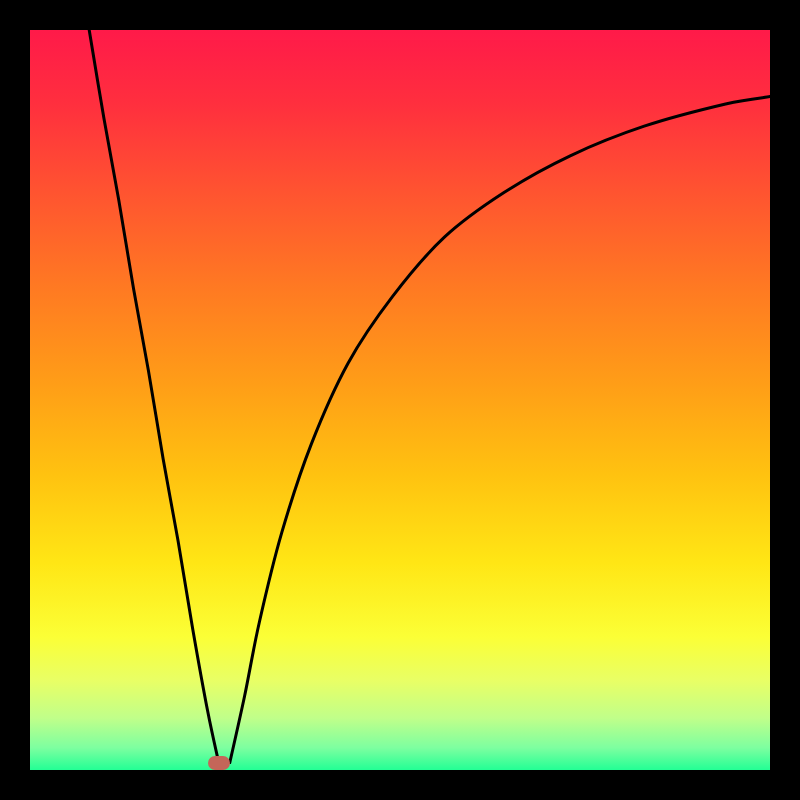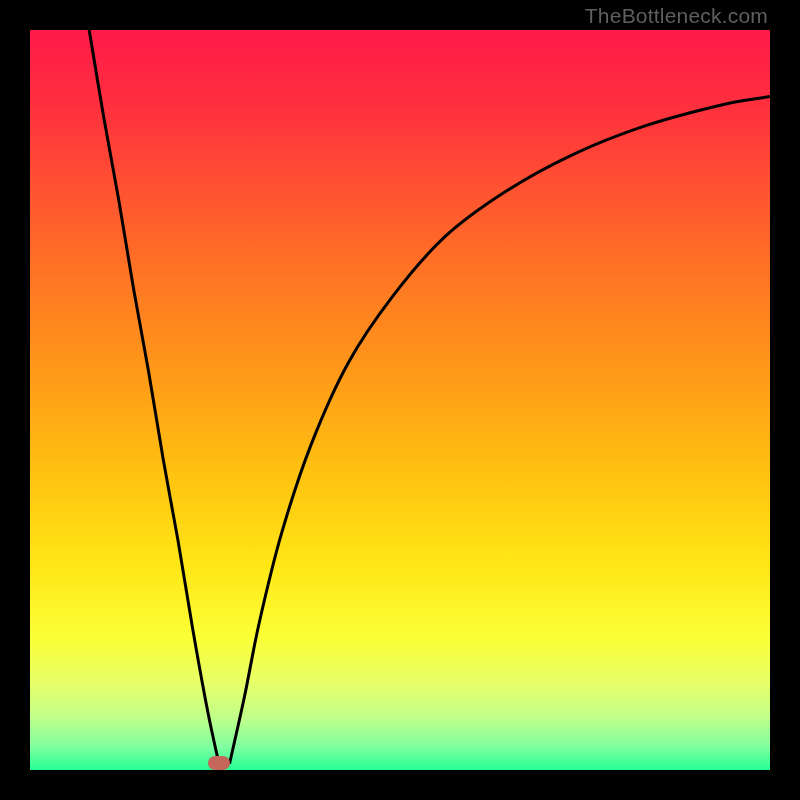--- a/index.html
+++ b/index.html
@@ -54,21 +54,20 @@
     border-radius: 7px;
     background: #c46659;
     transform: translate(-50%, -50%);
   }
 </style>
 </head>
 <body>
 
 <div class="frame">
 
-  <div class="watermark">TheBottleneck.com</div>
 
   <div class="plot-area">
 
     <svg class="gradient-bg" viewBox="0 0 740 740" preserveAspectRatio="none">
       <defs>
         <linearGradient id="bg-grad" x1="0" y1="0" x2="0" y2="1">
             <stop offset="0%" stop-color="#ff1a49"></stop>
             <stop offset="10%" stop-color="#ff2f3e"></stop>
             <stop offset="22%" stop-color="#ff5430"></stop>
             <stop offset="35%" stop-color="#ff7a22"></stop>

